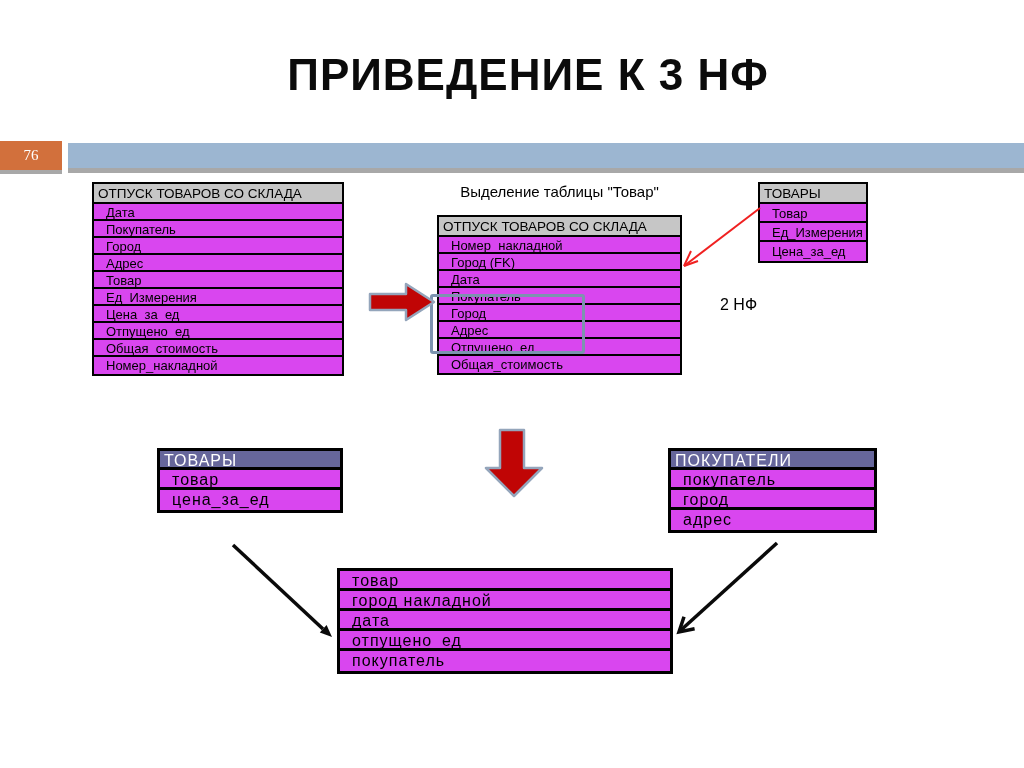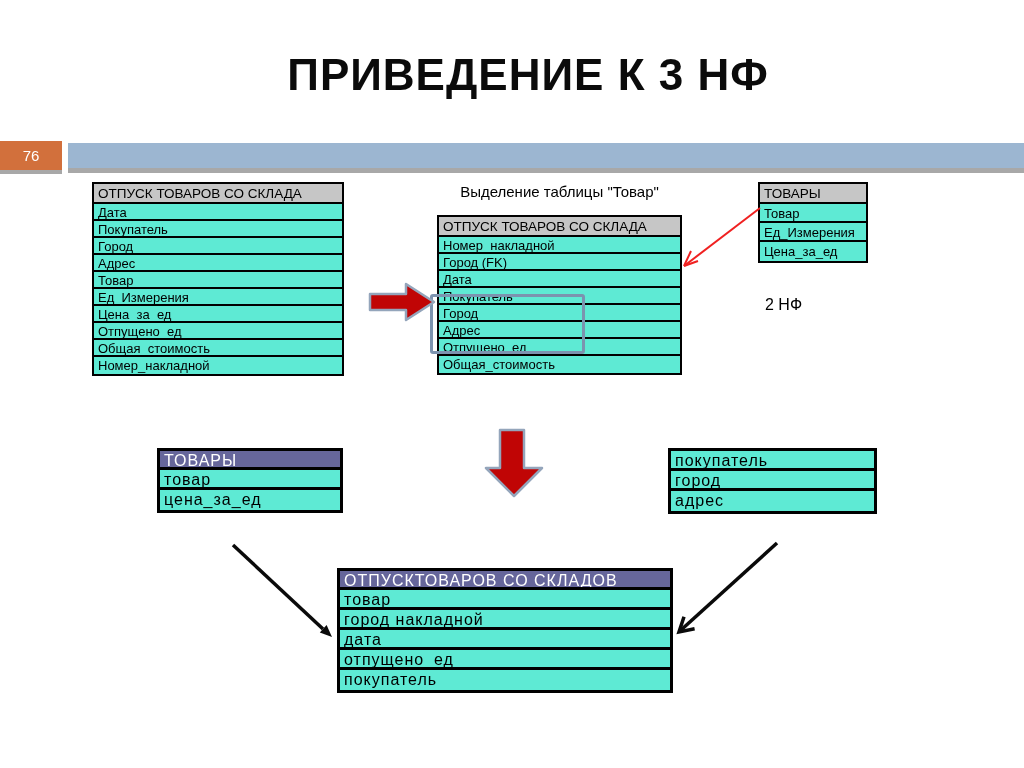--- a/index.html
+++ b/index.html
@@ -7,50 +7,50 @@
               font-family:"Liberation Sans", sans-serif; color:#000; }
   #stage { position:relative; width:1024px; height:768px; background:#fff; }
 
   
   .slide-title { position:absolute; top:50px; left:0; width:1024px; text-align:center;
                  font-size:44px; font-weight:800; letter-spacing:1px; color:#0b0b0b;margin-left:16px; }
 
   
   .page-badge { position:absolute; left:0; top:141px; width:62px; height:29px;
                 background:#d2703c; color:#fff; text-align:center; line-height:29px;
-                font-family:Liberation Sans, sans-serif; font-size:15px;
+                font-family:Liberation Serif, serif; font-size:15px;
                 box-shadow:0 4px 0 #a8a8a8; }
   .header-bar { position:absolute; left:68px; top:143px; width:956px; height:25px;
                 background:#9cb6d1; }
   .header-shadow { position:absolute; left:68px; top:168px; width:956px; height:5px;
                    background:#a8a8a8; }
 
   
-  .dbtable { position:absolute; background:#5eead4; border:2px solid #000; }
+  .dbtable { position:absolute; background:#d946ef; border:2px solid #000; }
   .dbtable .thead { padding-left:4px; white-space:nowrap; overflow:hidden;
                     border-bottom:2px solid #000; }
-  .dbtable .trow  { padding-left:4px; white-space:nowrap; overflow:hidden;
+  .dbtable .trow  { padding-left:12px; white-space:nowrap; overflow:hidden;
                     border-bottom:2px solid #000; }
   .dbtable .trow:last-child { border-bottom:none; }
 
   .t-access .thead { height:20px; line-height:20px; font-size:13.5px; background:#c6c6c6; }
   .t-access .trow  { height:17px; line-height:17px; font-size:13px; }
   .t-goods2 .trow  { height:19px; line-height:19px; }
 
   
   .t-3nf { border-width:3px; }
   .t-3nf .thead { height:19px; line-height:19px; font-size:16px; letter-spacing:1px;
                   background:#66669b; color:#fff; border-bottom-width:3px; }
   .t-3nf .trow  { height:20px; line-height:20px; font-size:16px; letter-spacing:1px;
                   border-bottom-width:3px; }
 
   
   .extraction-label { position:absolute; left:437px; top:183px; width:245px;
                       text-align:center; font-size:15px; }
-  .nf2-label { position:absolute; left:720px; top:296px; font-size:16px;margin-left:45px; }
+  .nf2-label { position:absolute; left:720px; top:296px; font-size:16px; }
   .highlight-box { position:absolute; left:430px; top:294px; width:155px; height:60px;
                    border:3px solid #7c93af; border-radius:3px; background:transparent; }
   .arrow-svg { position:absolute; }
 </style>
 </head>
 <body>
 
 <div id="stage">
 
   <h1 class="slide-title">ПРИВЕДЕНИЕ К 3 НФ</h1>
@@ -106,29 +106,29 @@
 
   <div class="dbtable t-3nf" style="left:157px; top:448px; width:186px;">
     <div class="thead">ТОВАРЫ</div>
     <div>
         <div class="trow">товар</div>
         <div class="trow">цена_за_ед</div>
       </div>
   </div>
 
   <div class="dbtable t-3nf" style="left:668px; top:448px; width:209px;">
+    <div class="thead">ПОКУПАТЕЛИ</div>
     <div>
         <div class="trow">покупатель</div>
         <div class="trow">город</div>
         <div class="trow">адрес</div>
       </div>
   </div>
 
   <div class="dbtable t-3nf" style="left:337px; top:568px; width:336px;">
-    <div class="thead">ОТПУСКТОВАРОВ СО СКЛАДОВ</div>
     <div>
         <div class="trow">товар</div>
         <div class="trow">город накладной</div>
         <div class="trow">дата</div>
         <div class="trow">отпущено_ед</div>
         <div class="trow">покупатель</div>
       </div>
   </div>
 
   <svg class="arrow-svg" style="left:366px; top:278px;" width="74" height="48" viewBox="0 0 74 48">

